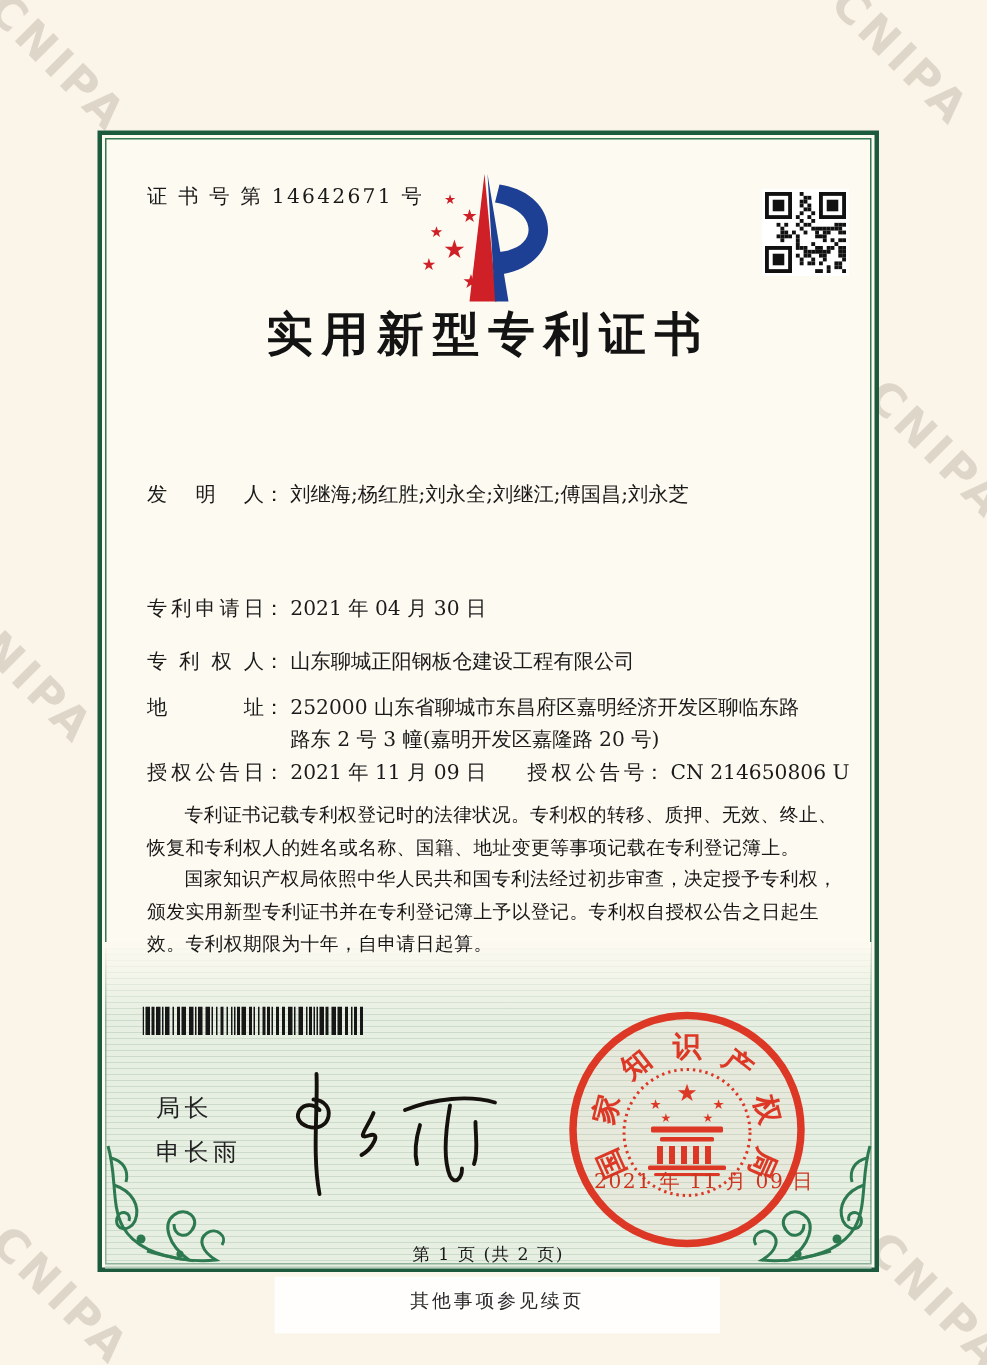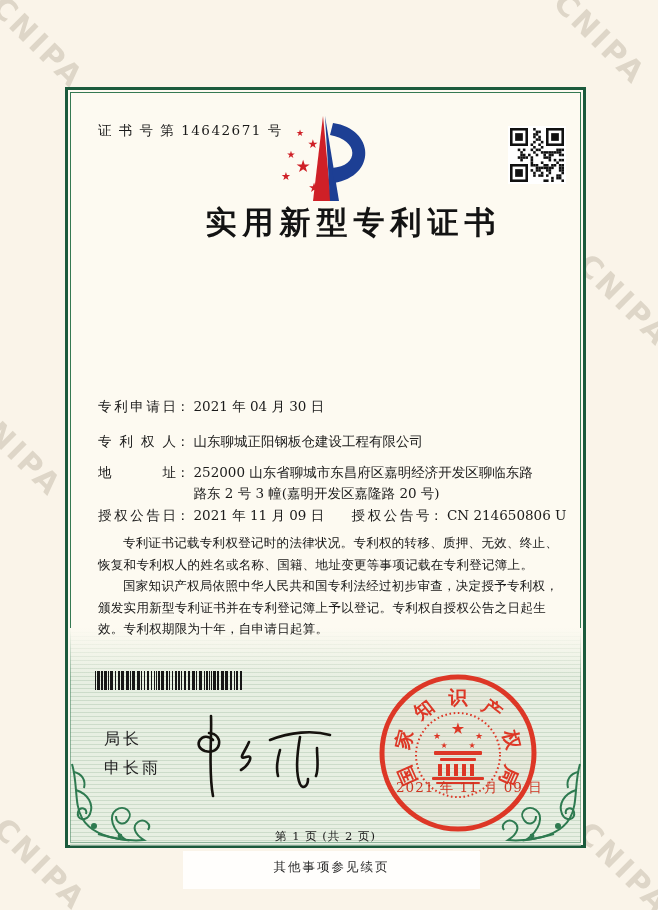--- a/index.html
+++ b/index.html
@@ -17,21 +17,21 @@
   .frame-inner{position:absolute;left:2px;top:2px;right:2px;bottom:2px;border:1px solid #357953;}
   .waves{position:absolute;left:70px;top:628px;width:511px;height:218px;
          background-color:rgba(213,229,213,.55);
          background-image:repeating-linear-gradient(180deg, rgba(96,142,104,.20) 0px, rgba(96,142,104,.20) 1px, rgba(255,255,255,0) 1px, rgba(255,255,255,0) 4px);}
   .waves-fade{position:absolute;left:0;top:0;width:100%;height:50px;
          background:linear-gradient(180deg,#fdfaf1 0%,rgba(253,250,241,0) 100%);}
   .cert-no{position:absolute;left:98px;top:122px;font-size:13.5px;letter-spacing:1.5px;}
   .logo{position:absolute;left:273px;top:114px;}
   .qr{position:absolute;left:508px;top:126px;background:#fff;padding:2px;}
   .title{position:absolute;left:65px;top:202px;width:521px;text-align:center;
-         font-size:31px;font-weight:700;letter-spacing:6px;color:#131313;margin-left:28px;}
+         font-size:31px;font-weight:700;letter-spacing:6px;color:#131313;}
   .frow{position:absolute;left:98px;width:470px;font-size:13.5px;line-height:21px;}
   .flabel{display:inline-block;width:78px;text-align:justify;text-align-last:justify;vertical-align:top;}
   .colon{display:inline-block;vertical-align:top;}
   .fvalue{display:inline-block;vertical-align:top;margin-left:4px;max-width:372px;}
   .fvalue.addr{width:352px;}
   .fvalue.short{width:156px;margin-right:2px;}
   .paras{position:absolute;left:98px;top:532px;width:468px;font-size:12.5px;line-height:21.6px;
          letter-spacing:.3px;color:#161616;}
   .paras p{margin:0;text-indent:2em;}
   .barcode{position:absolute;left:95px;top:671px;}
@@ -194,20 +194,23 @@
       <rect x="41.142857142857146" y="5.142857142857143" width="7.714285714285715" height="7.714285714285715" fill="#111"></rect>
       <rect x="0" y="36" width="18" height="2.5714285714285716" fill="#111"></rect>
       <rect x="0" y="51.42857142857143" width="18" height="2.5714285714285716" fill="#111"></rect>
       <rect x="0" y="36" width="2.5714285714285716" height="18" fill="#111"></rect>
       <rect x="15.42857142857143" y="36" width="2.5714285714285716" height="18" fill="#111"></rect>
       <rect x="5.142857142857143" y="41.142857142857146" width="7.714285714285715" height="7.714285714285715" fill="#111"></rect>
     </svg>
 
   <div class="title">实用新型专利证书</div>
 
+  <div class="frow" style="top:320px;">
+    <span class="flabel">发明人</span><span class="colon">：</span><span class="fvalue">刘继海;杨红胜;刘永全;刘继江;傅国昌;刘永芝</span>
+  </div>
   <div class="frow" style="top:396px;">
     <span class="flabel">专利申请日</span><span class="colon">：</span><span class="fvalue">2021 年 04 月 30 日</span>
   </div>
   <div class="frow" style="top:431px;">
     <span class="flabel">专利权人</span><span class="colon">：</span><span class="fvalue">山东聊城正阳钢板仓建设工程有限公司</span>
   </div>
   <div class="frow" style="top:462px;">
     <span class="flabel">地址</span><span class="colon">：</span><span class="fvalue addr">252000 山东省聊城市东昌府区嘉明经济开发区聊临东路路东 2 号 3 幢(嘉明开发区嘉隆路 20 号)</span>
   </div>
   <div class="frow" style="top:505px;">

